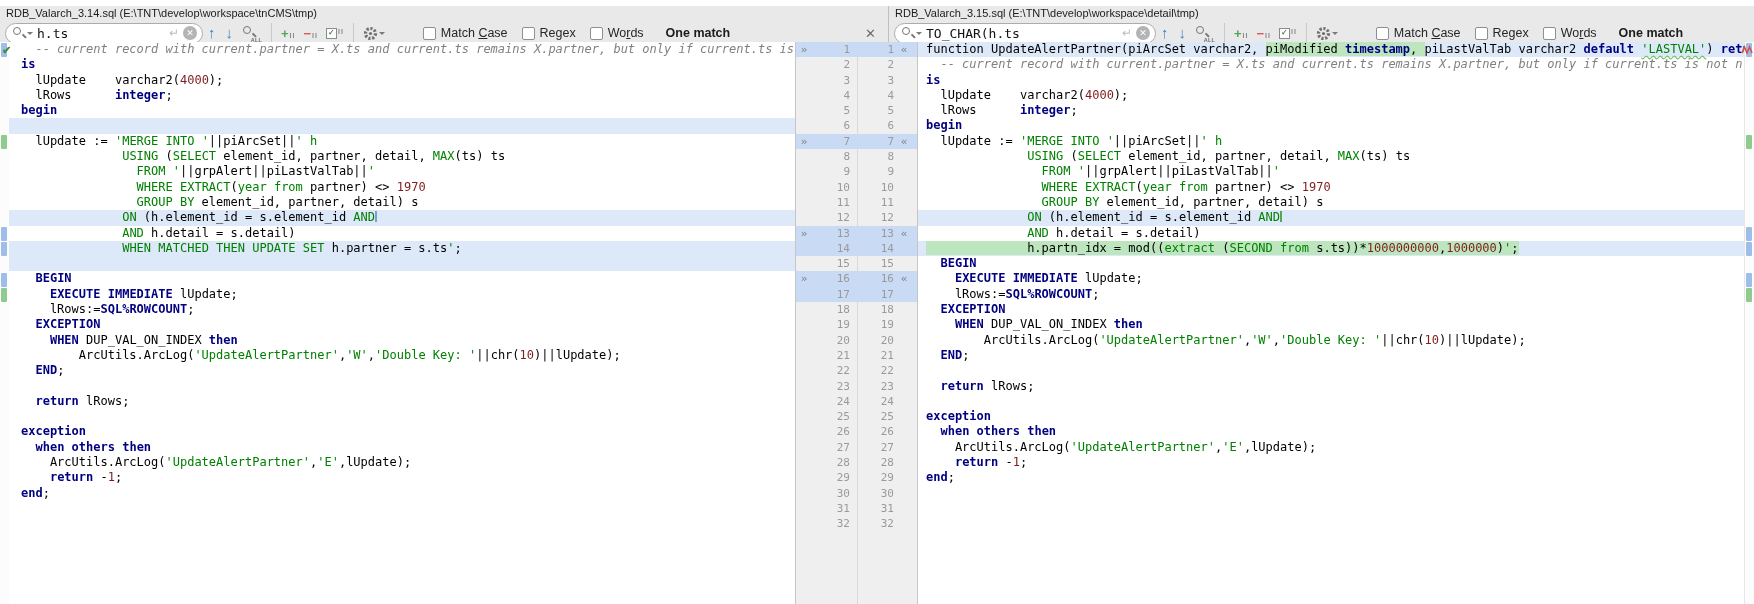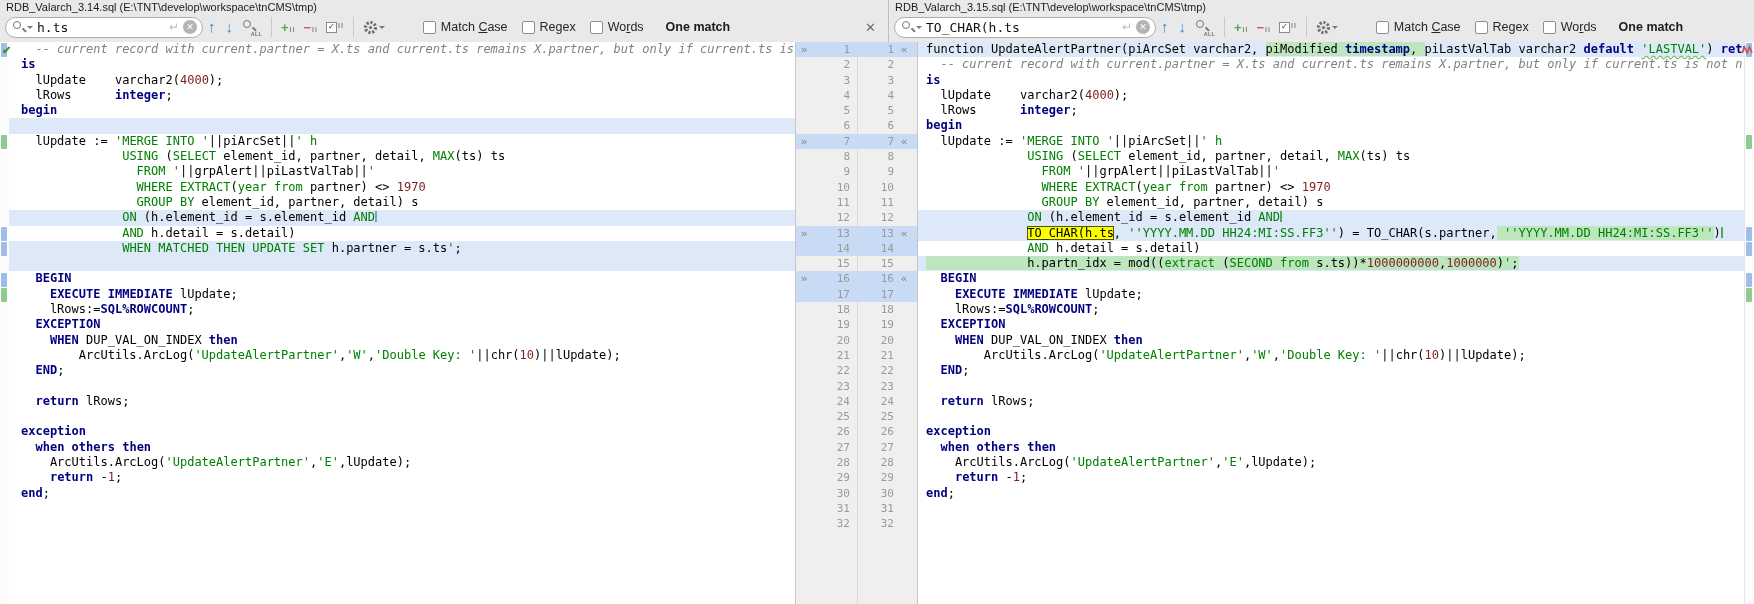--- a/index.html
+++ b/index.html
@@ -1,20 +1,20 @@
 <!DOCTYPE html>
 <html><head>
 <meta charset="utf-8">
 <style>
   html,body{margin:0;padding:0}
   body{width:1754px;height:604px;position:relative;background:#fff;overflow:hidden;
        font-family:"Liberation Sans",sans-serif;}
 
   
-  .hdr{position:absolute;top:0;height:48px;background:#e9e9e9;border-bottom:1px solid #c2c2c2;box-sizing:border-box}
+  .hdr{position:absolute;top:6px;height:48px;background:#e9e9e9;border-bottom:1px solid #c2c2c2;box-sizing:border-box}
   #hdrL{left:0;width:889px;border-right:1px solid #bfbfbf}
   #hdrR{left:889px;width:865px}
   .ftitle{height:14px;line-height:15px;font-size:11px;color:#1b1b1b;padding-left:6px;white-space:nowrap;overflow:hidden}
   .tbar{display:flex;align-items:center;height:26px;padding-left:5px}
   .pill{display:flex;align-items:center;height:21px;border:1px solid #acacac;border-radius:11px;background:#fff;
         padding:0 5px 0 6px;box-sizing:border-box}
   #hdrL .pill{width:198px}
   #hdrR .pill{width:262px}
   .q{flex:1;font-family:"DejaVu Sans Mono",monospace;font-size:13px;color:#111;white-space:nowrap;overflow:hidden}
   .mag{width:14px;height:14px;position:relative;flex:none}
@@ -130,21 +130,21 @@
           <span class="cb"></span>
           <span class="cbl">Wo<u>r</u>ds</span>
         </span>
       </span>
     <span class="result">One match</span>
     <span class="closex">✕</span>
   </div>
 </div>
 
 <div class="hdr" id="hdrR">
-  <div class="ftitle">RDB_Valarch_3.15.sql (E:\TNT\develop\workspace\tnCMS\tmp)</div>
+  <div class="ftitle">RDB_Valarch_3.15.sql (E:\TNT\develop\workspace\detail\tmp)</div>
   <div class="tbar">
     <div class="pill">
       <span class="mag"></span>
       <span class="dd"></span>
       <span class="q">TO_CHAR(h.ts</span>
       <span class="enter">↵</span>
       <span class="clear">✕</span>
     </div>
     <span class="nav">↑</span>
     <span class="nav">↓</span>
@@ -429,21 +429,20 @@
     <div class="crow"><span class="x-k">is</span></div>
     <div class="crow"><span class="x-t">  lUpdate    varchar2(</span><span class="x-n">4000</span><span class="x-t">);</span></div>
     <div class="crow"><span class="x-t">  lRows      </span><span class="x-k">integer</span><span class="x-t">;</span></div>
     <div class="crow"><span class="x-k">begin</span></div>
     <div class="crow"><span class="x-t">  lUpdate := </span><span class="x-s">'</span><span class="x-sk">MERGE INTO</span><span class="x-s"> '</span><span class="x-t">||piArcSet||</span><span class="x-s">' h</span></div>
     <div class="crow"><span class="x-t">              </span><span class="x-sk">USING</span><span class="x-t"> (</span><span class="x-sk">SELECT</span><span class="x-t"> element_id, partner, detail, </span><span class="x-sk">MAX</span><span class="x-t">(ts) ts</span></div>
     <div class="crow"><span class="x-t">                </span><span class="x-sk">FROM</span><span class="x-t"> </span><span class="x-s">'</span><span class="x-t">||grpAlert||piLastValTab||</span><span class="x-s">'</span></div>
     <div class="crow"><span class="x-t">                </span><span class="x-sk">WHERE</span><span class="x-t"> </span><span class="x-sk">EXTRACT</span><span class="x-t">(</span><span class="x-sk">year</span><span class="x-t"> </span><span class="x-sk">from</span><span class="x-t"> partner) &lt;&gt; </span><span class="x-n">1970</span></div>
     <div class="crow"><span class="x-t">                </span><span class="x-sk">GROUP BY</span><span class="x-t"> element_id, partner, detail) s</span></div>
     <div class="crow chg"><span class="x-t">              </span><span class="x-sk">ON</span><span class="x-t"> (h.element_id = s.element_id </span><span class="x-sk">AND</span><span class="x-mki"></span></div>
-    <div class="crow chg"><span class="x-t">              </span><span class="x-hl">TO_CHAR(h.ts</span><span class="x-t">, </span><span class="x-s">''YYYY.MM.DD HH24:MI:SS.FF3''</span><span class="x-t">) = TO_CHAR(s.partner,</span><span class="x-s x-ins"> ''YYYY.MM.DD HH24:MI:SS.FF3''</span><span class="x-t">)</span><span class="x-mki"></span></div>
     <div class="crow"><span class="x-t">              </span><span class="x-sk">AND</span><span class="x-t"> h.detail = s.detail)</span></div>
     <div class="crow chg"><span class="x-t x-ins">              h.partn_idx = mod((</span><span class="x-sk x-ins">extract</span><span class="x-t x-ins"> (</span><span class="x-sk x-ins">SECOND</span><span class="x-t x-ins"> </span><span class="x-sk x-ins">from</span><span class="x-t x-ins"> s.ts))*</span><span class="x-n x-ins">1000000000</span><span class="x-t x-ins">,</span><span class="x-n x-ins">1000000</span><span class="x-t x-ins">)</span><span class="x-s x-ins">'</span><span class="x-t x-ins">;</span></div>
     <div class="crow"><span class="x-t">  </span><span class="x-k">BEGIN</span></div>
     <div class="crow"><span class="x-t">    </span><span class="x-k">EXECUTE IMMEDIATE</span><span class="x-t"> lUpdate;</span></div>
     <div class="crow"><span class="x-t">    lRows:=</span><span class="x-k">SQL%ROWCOUNT</span><span class="x-t">;</span></div>
     <div class="crow"><span class="x-t">  </span><span class="x-k">EXCEPTION</span></div>
     <div class="crow"><span class="x-t">    </span><span class="x-k">WHEN</span><span class="x-t"> DUP_VAL_ON_INDEX </span><span class="x-k">then</span></div>
     <div class="crow"><span class="x-t">        ArcUtils.ArcLog(</span><span class="x-s">'UpdateAlertPartner'</span><span class="x-t">,</span><span class="x-s">'W'</span><span class="x-t">,</span><span class="x-s">'Double Key: '</span><span class="x-t">||chr(</span><span class="x-n">10</span><span class="x-t">)||lUpdate);</span></div>
     <div class="crow"><span class="x-t">  </span><span class="x-k">END</span><span class="x-t">;</span></div>
     <div class="crow"></div>

